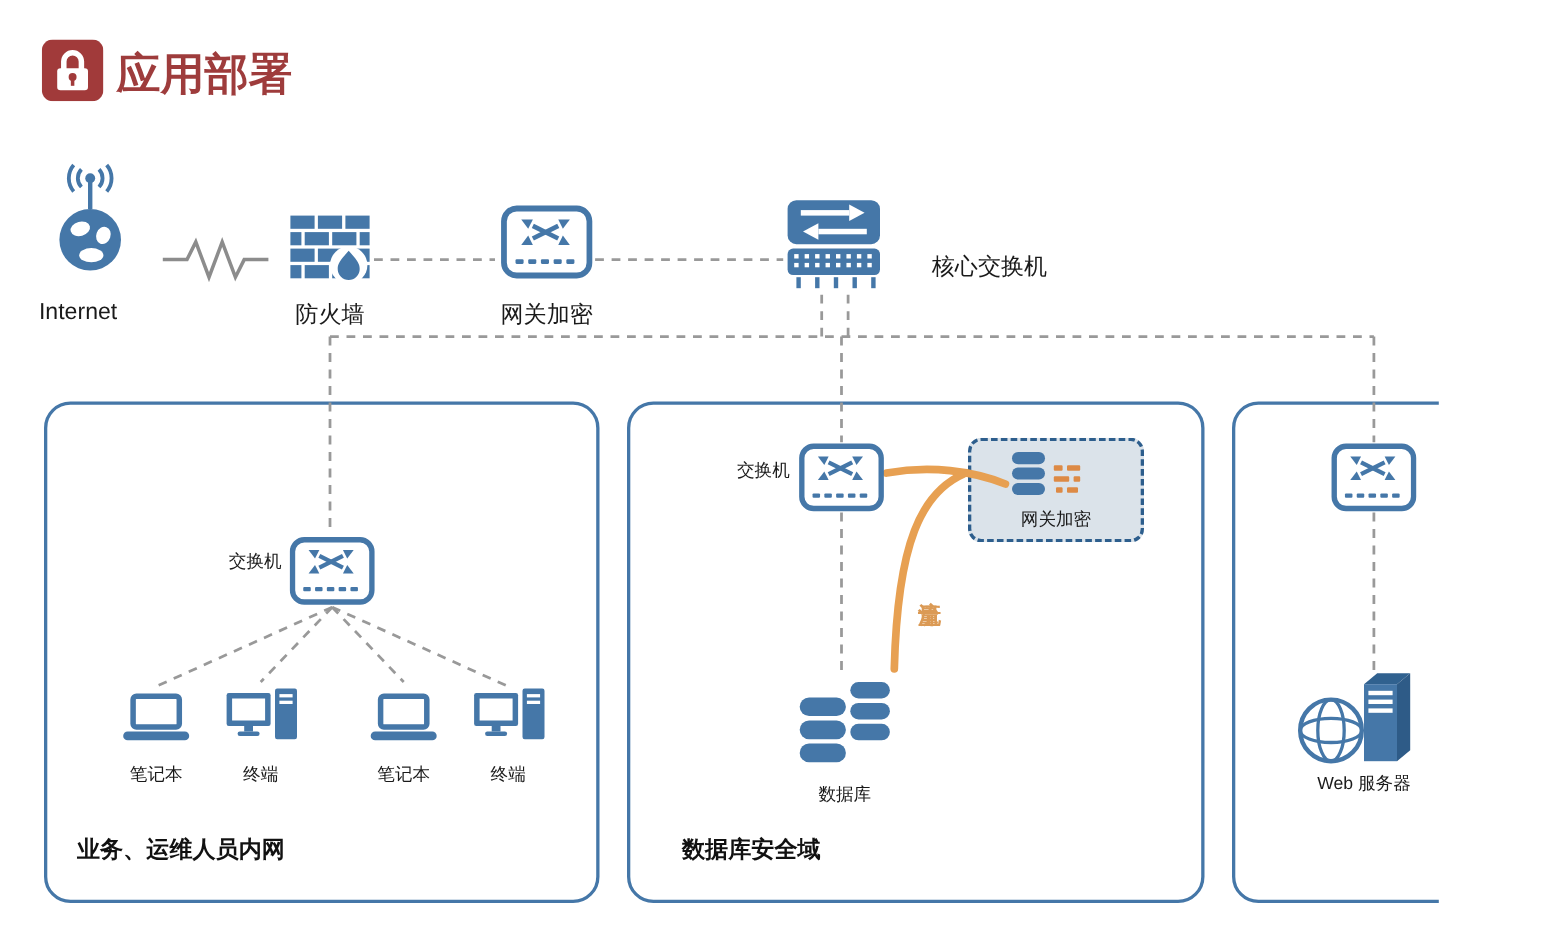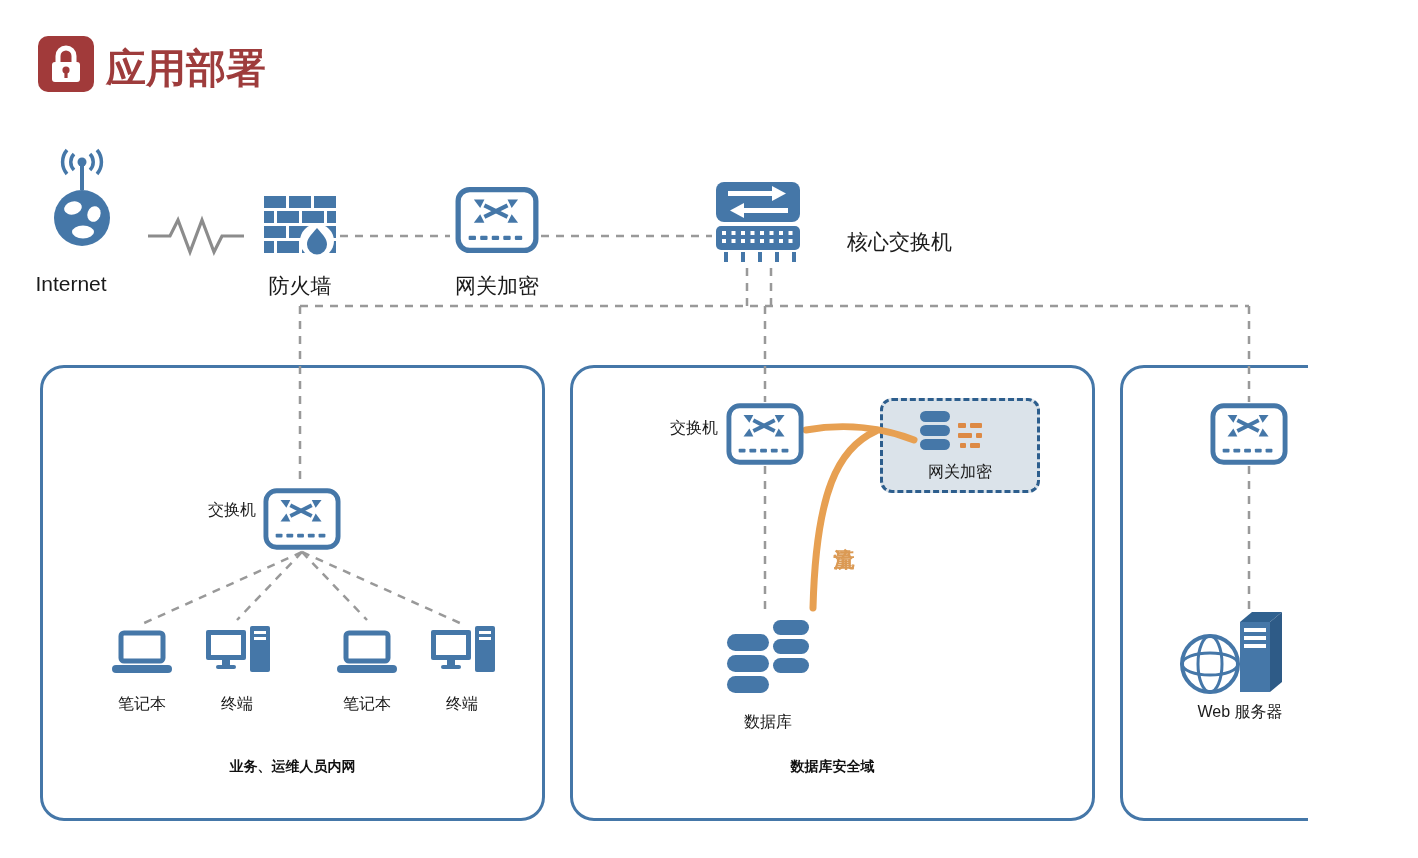--- a/index.html
+++ b/index.html
@@ -2,21 +2,21 @@
 <html><head>
 <meta charset="utf-8">
 <style>
   html,body{margin:0;padding:0;background:#fff;}
   .stage{position:relative;width:1308px;height:858px;background:#ffffff;overflow:hidden;
          font-family:"Liberation Sans","DejaVu Sans",sans-serif;color:#1a1a1a;}
   .label{position:absolute;font-size:21px;color:#1a1a1a;text-align:center;z-index:3;}
   .label.small{font-size:16px;}
   .label.right{text-align:right;}
   .label.left{text-align:right;}
-  .caption{position:absolute;font-size:14px;font-weight:bold;color:#111;text-align:center;z-index:3;}
+  .caption{position:absolute;font-size:21px;font-weight:bold;color:#111;text-align:left;z-index:3;}
   .title{position:absolute;left:106px;top:40px;font-size:40px;font-weight:bold;color:#9e3c3c;line-height:56px;z-index:3;}
   .zone-box{position:absolute;border:3.5px solid #4577a8;border-radius:24px;background:#fff;z-index:1;box-sizing:border-box;}
   .gateway-box{position:absolute;left:880px;top:398px;width:160px;height:95px;border:3px dashed #2d5e8d;
                border-radius:12px;background:#dbe3ea;z-index:1;box-sizing:border-box;}
   .icon{position:absolute;z-index:3;line-height:0;}
   .overlay{position:absolute;left:0;top:0;width:1418px;height:858px;z-index:2;pointer-events:none;}
   .traffic-label{position:absolute;left:830px;top:530px;font-size:21px;font-weight:bold;color:#db9a55;
                  writing-mode:vertical-rl;letter-spacing:4px;z-index:3;}
 </style>
 </head>

